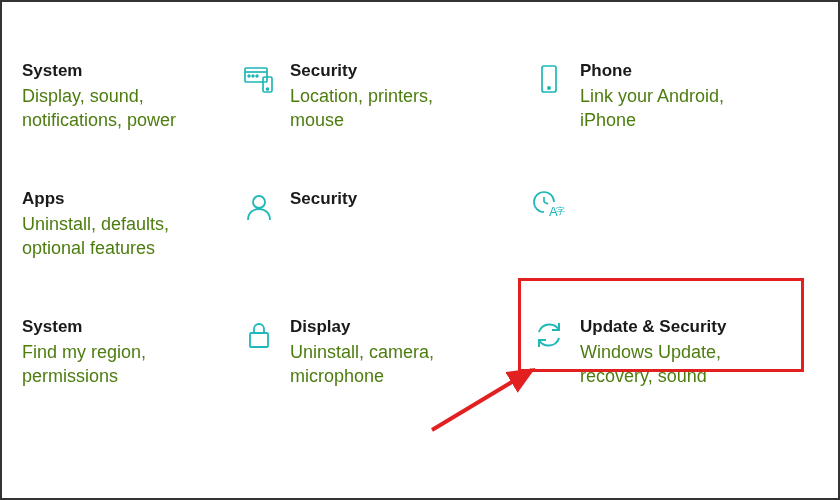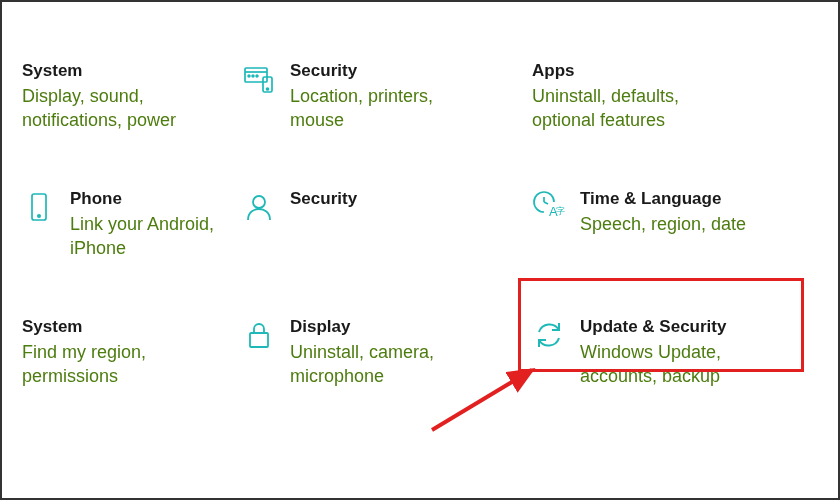--- a/index.html
+++ b/index.html
@@ -92,37 +92,37 @@
         <rect x="21" y="15" width="9" height="15" rx="1.5"></rect>
         <circle cx="25.5" cy="27" r="1" fill="currentColor"></circle>
       </svg>
     </span>
     <div class="text">
       <div class="title">Security</div>
       <div class="desc">Location, printers, mouse</div>
     </div>
   </div>
 
-  <div class="tile noicon">
-    <div class="text">
-      <div class="title">Apps</div>
-      <div class="desc">Uninstall, defaults, optional features</div>
-    </div>
-  </div>
-
   <div class="tile">
     <span class="icon">
       <svg viewBox="0 0 34 34" fill="none" stroke="currentColor" stroke-width="1.7">
         <rect x="10" y="4" width="14" height="26" rx="2"></rect>
         <circle cx="17" cy="26" r="1.2" fill="currentColor"></circle>
       </svg>
     </span>
     <div class="text">
       <div class="title">Phone</div>
       <div class="desc">Link your Android, iPhone</div>
+    </div>
+  </div>
+
+  <div class="tile noicon">
+    <div class="text">
+      <div class="title">Apps</div>
+      <div class="desc">Uninstall, defaults, optional features</div>
     </div>
   </div>
 
   <div class="tile">
     <span class="icon">
       <svg viewBox="0 0 34 34" fill="none" stroke="currentColor" stroke-width="1.8">
         <circle cx="17" cy="12" r="6"></circle>
         <path d="M6 30 C6 22 12 19 17 19 C22 19 28 22 28 30"></path>
       </svg>
     </span>
@@ -134,24 +134,20 @@
   <div class="tile">
     <span class="icon">
       <svg viewBox="0 0 34 34" fill="none" stroke="currentColor" stroke-width="1.7">
         <path d="M22 12 A10 10 0 1 0 12 22"></path>
         <line x1="12" y1="7" x2="12" y2="12"></line>
         <line x1="12" y1="12" x2="16" y2="14"></line>
         <text x="17" y="26" font-size="13" fill="currentColor" stroke="none" font-family="Arial">A</text>
         <text x="24" y="24" font-size="9" fill="currentColor" stroke="none" font-family="Arial">字</text>
       </svg>
     </span>
-    <div class="text">
-      <div class="title">Time &amp; Language</div>
-      <div class="desc">Speech, region, date</div>
-    </div>
   </div>
 
   <div class="tile noicon">
     <div class="text">
       <div class="title">System</div>
       <div class="desc">Find my region, permissions</div>
     </div>
   </div>
 
   <div class="tile">
@@ -171,21 +167,21 @@
     <span class="icon">
       <svg viewBox="0 0 34 34" fill="none" stroke="currentColor" stroke-width="2">
         <path d="M27 12 A11 11 0 0 0 7 14"></path>
         <polyline points="27,5 27,12 20,12"></polyline>
         <path d="M7 22 A11 11 0 0 0 27 20"></path>
         <polyline points="7,29 7,22 14,22"></polyline>
       </svg>
     </span>
     <div class="text">
       <div class="title">Update &amp; Security</div>
-      <div class="desc">Windows Update, accounts, backup</div>
+      <div class="desc">Windows Update, recovery, sound</div>
     </div>
   </div>
 
 </div>
 
 <div class="highlight-box"></div>
 
 <svg class="arrow" viewBox="0 0 130 80">
   <defs>
     <marker id="ah" markerWidth="8" markerHeight="8" refX="6" refY="3" orient="auto">

